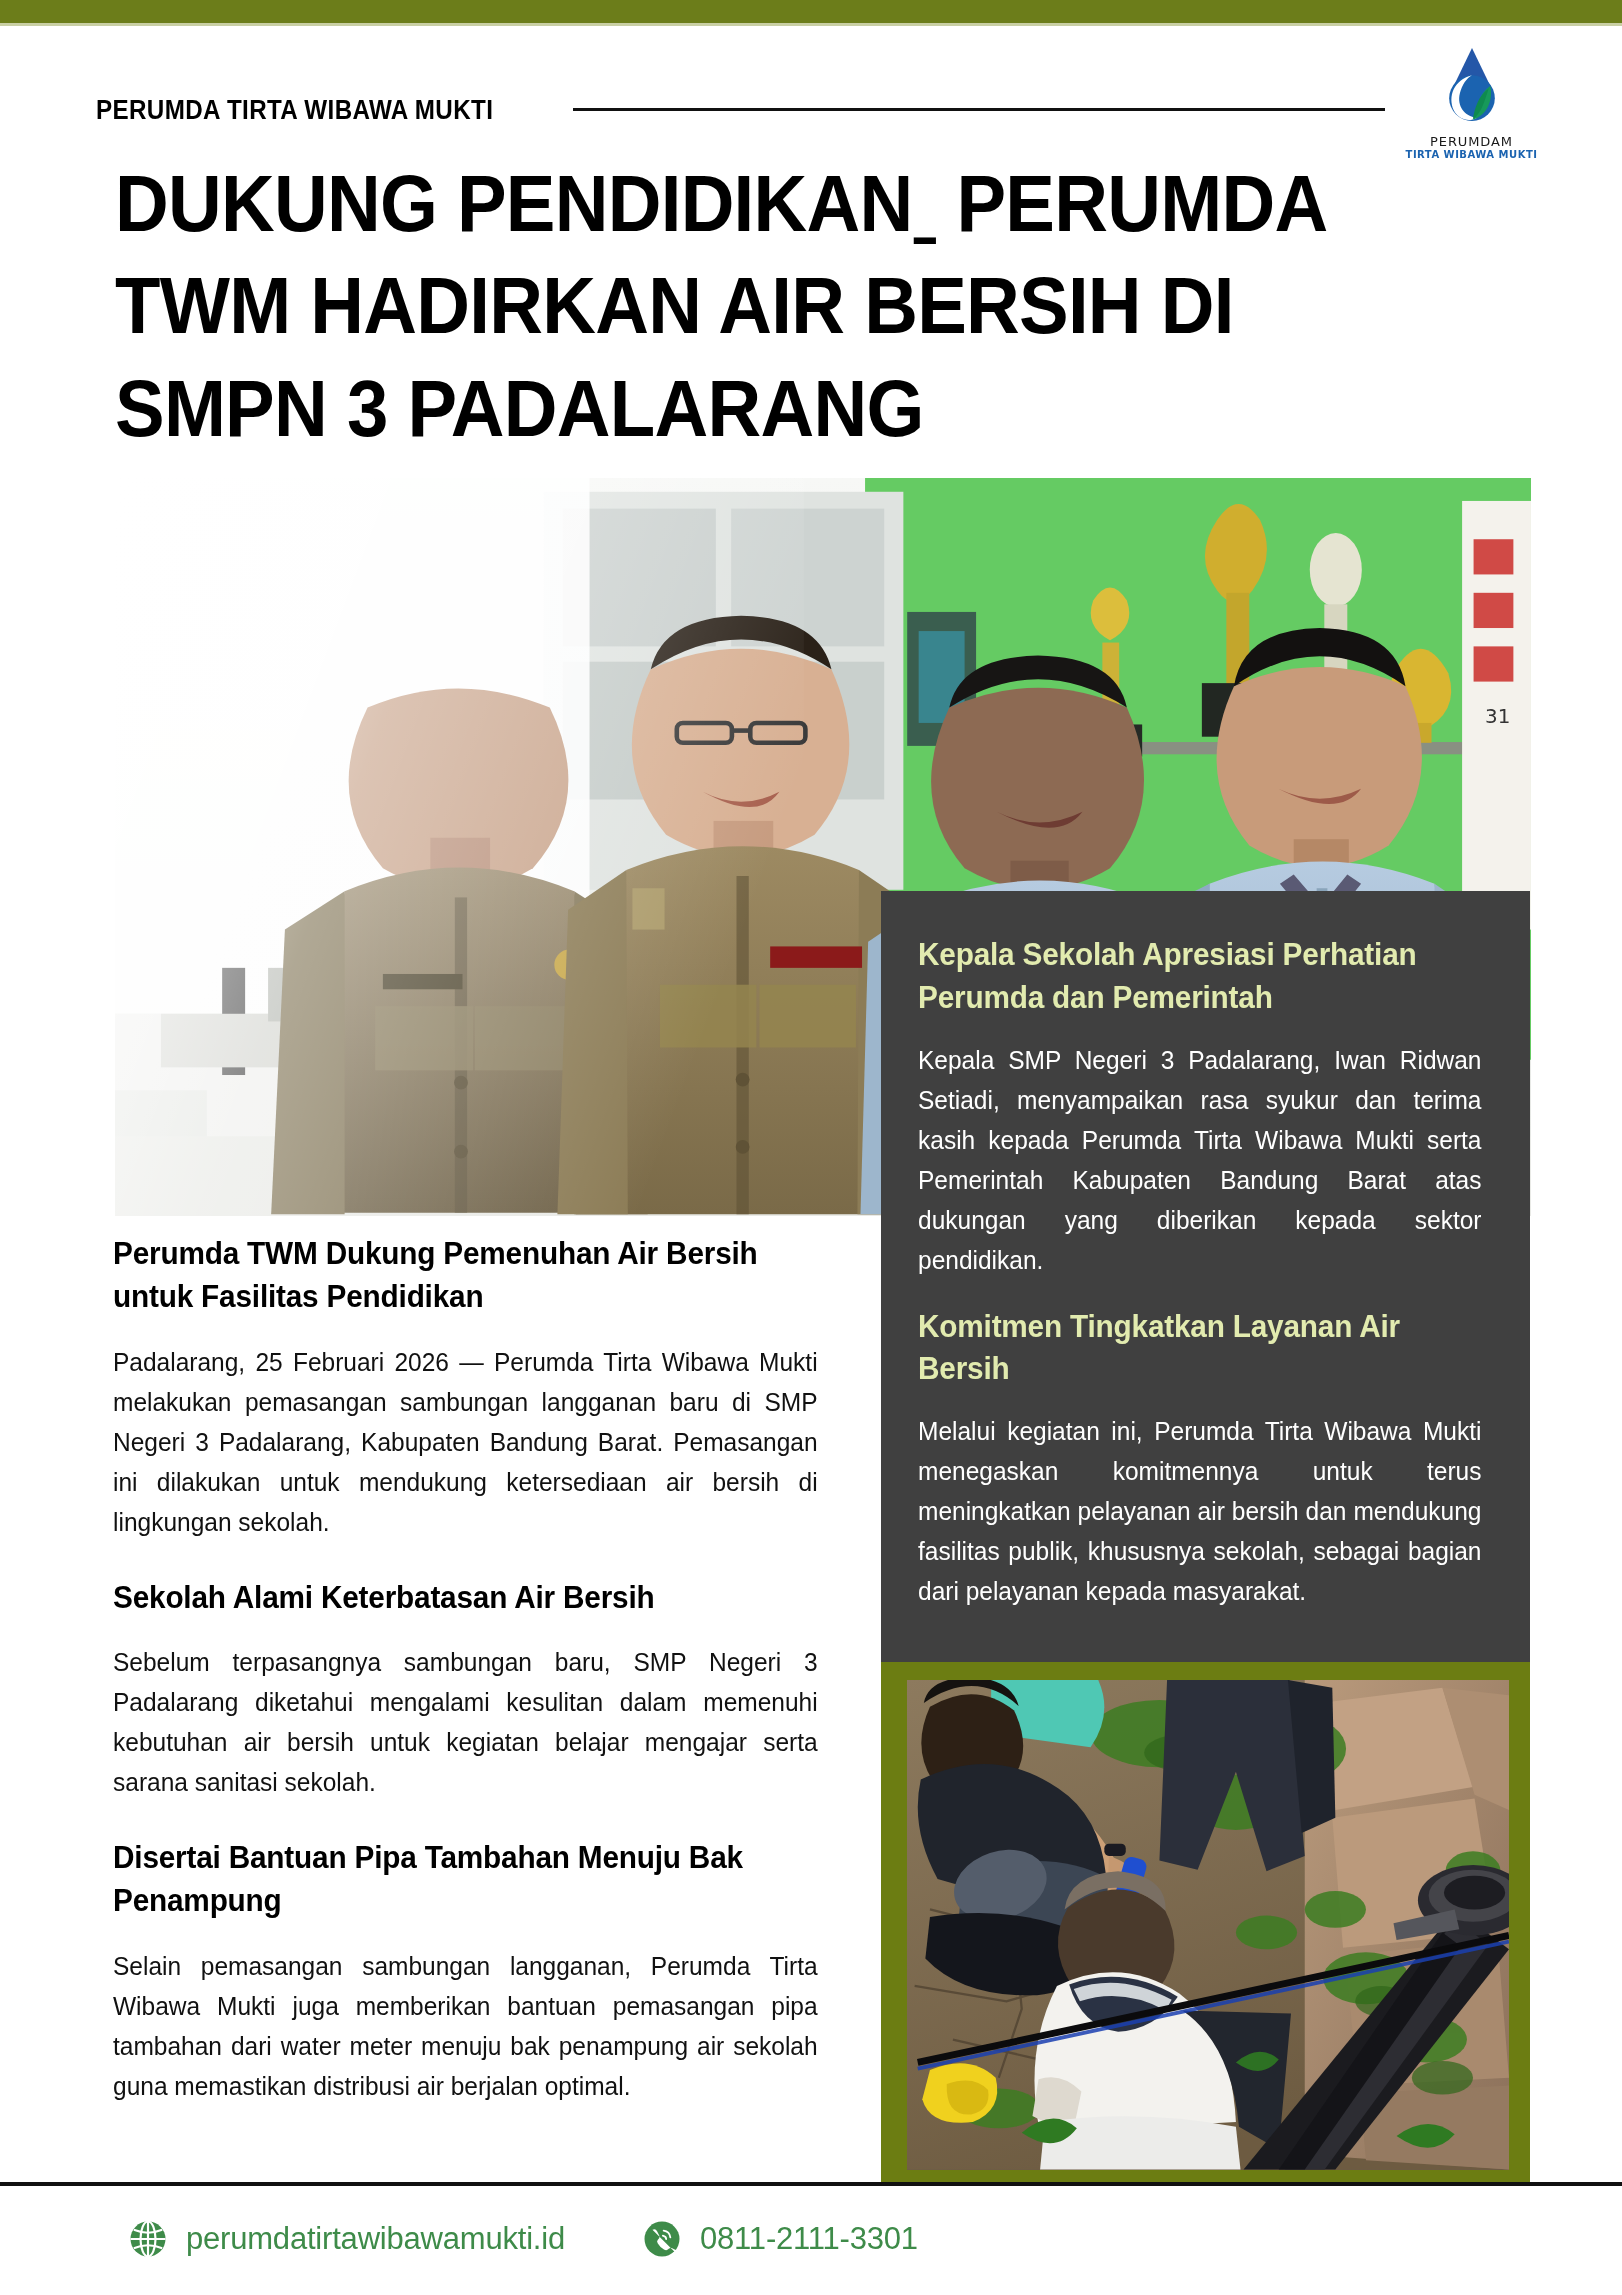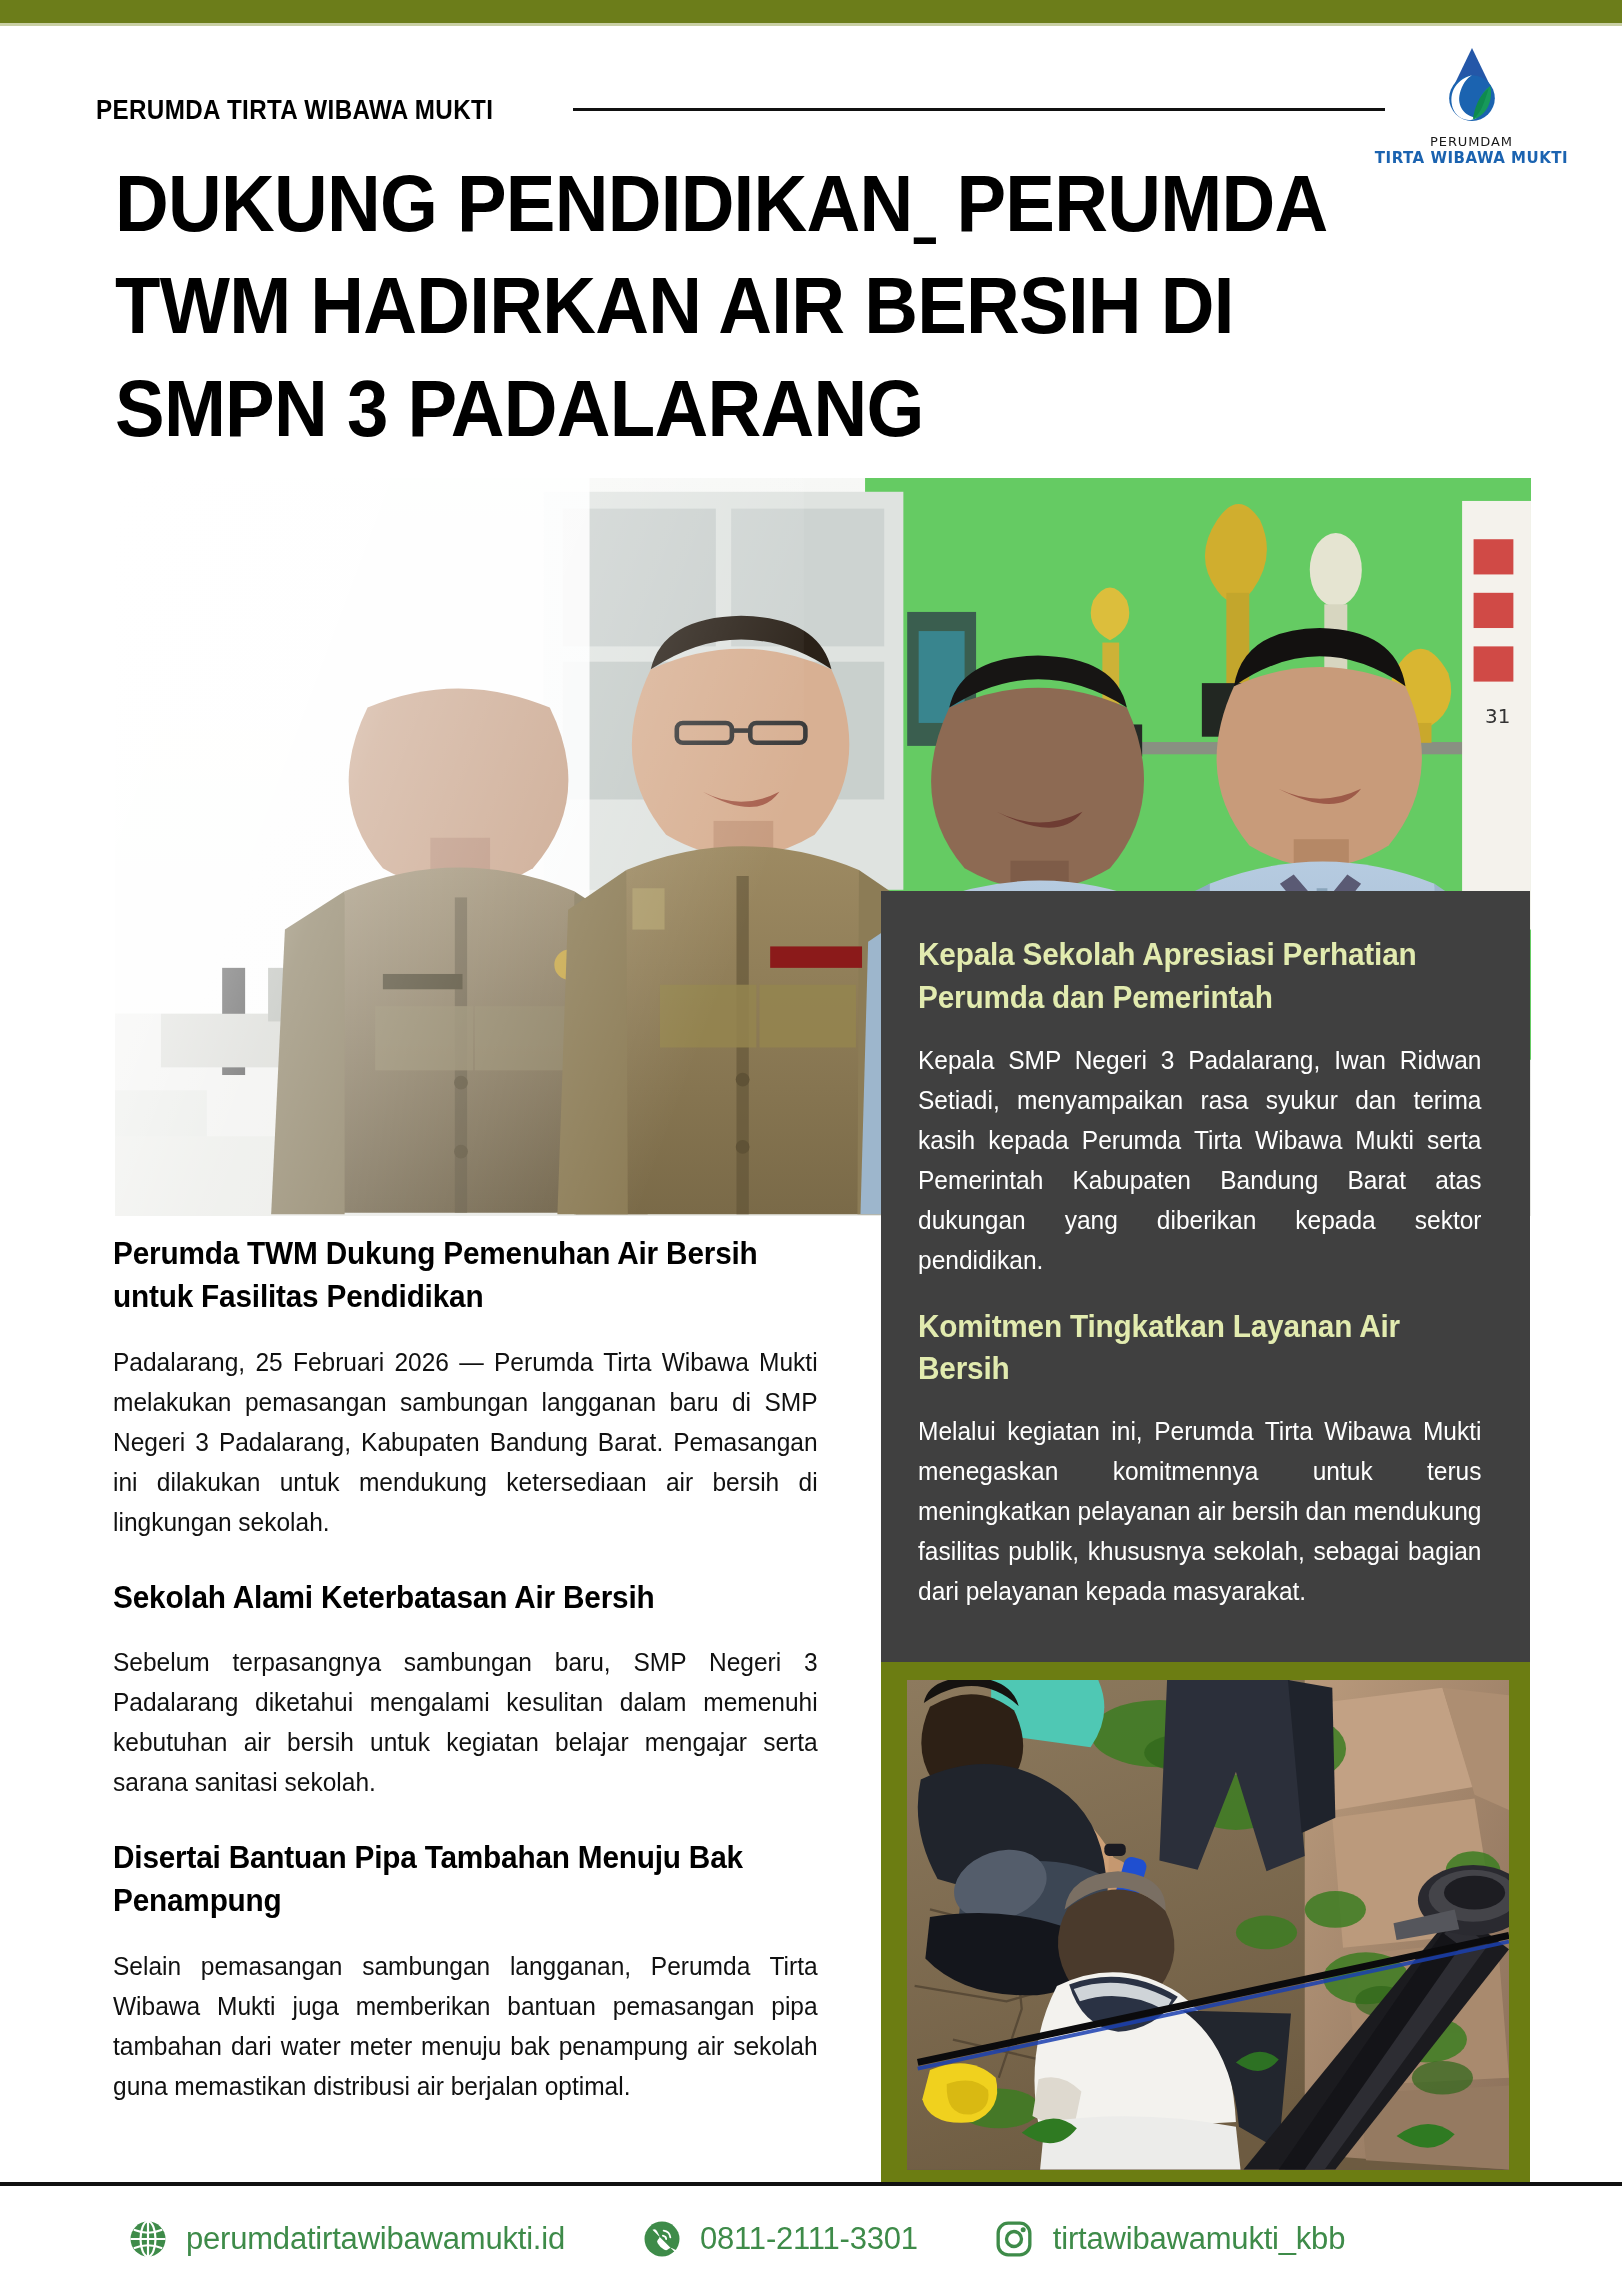--- a/index.html
+++ b/index.html
@@ -69,21 +69,21 @@
   .logo-word {
     font-family: "DejaVu Sans", sans-serif;
     font-size: 13px;
     font-weight: normal;
     letter-spacing: 0.9px;
     color: #1a1a1a;
     margin-top: 1.5px;
   }
   .logo-sub {
     font-family: "DejaVu Sans", sans-serif;
-    font-size: 15px;
+    font-size: 10px;
     font-weight: bold;
     letter-spacing: 0.5px;
     color: #1b63b0;
     margin-top: 0.8px;
     white-space: nowrap;
   }
 
   
   .headline {
     position: absolute;
@@ -563,25 +563,15 @@
         <path d="M16 13 q4 -2 6 2 l3 6 q1 3 -2 5 q-2 2 0 5 q3 5 8 8 q3 2 5 0 q2 -3 5 -2 l6 3 q4 2 2 6" transform="translate(-4,-1) scale(0.92) translate(2,2)" fill="#ffffff"></path>
         <g stroke="#fff" stroke-width="2.2" fill="none" stroke-linecap="round">
           <path d="M26 14 q7 1 8 8"></path>
           <path d="M25 20 q4 1 4 4"></path>
         </g>
       </svg>
     </span>
     <span class="foot-text">0811-2111-3301</span>
   </div>
 
-  <div class="foot-item">
-    <span class="foot-icon">
-      <svg viewBox="0 0 48 48" width="40" height="40">
-        <rect x="5" y="5" width="38" height="38" rx="12" fill="none" stroke="#3E8B49" stroke-width="4"></rect>
-        <circle cx="24" cy="24" r="9" fill="none" stroke="#3E8B49" stroke-width="4"></circle>
-        <circle cx="35" cy="13" r="3" fill="#3E8B49"></circle>
-      </svg>
-    </span>
-    <span class="foot-text">tirtawibawamukti_kbb</span>
-  </div>
 
 </div>
 
 
 </body></html>

